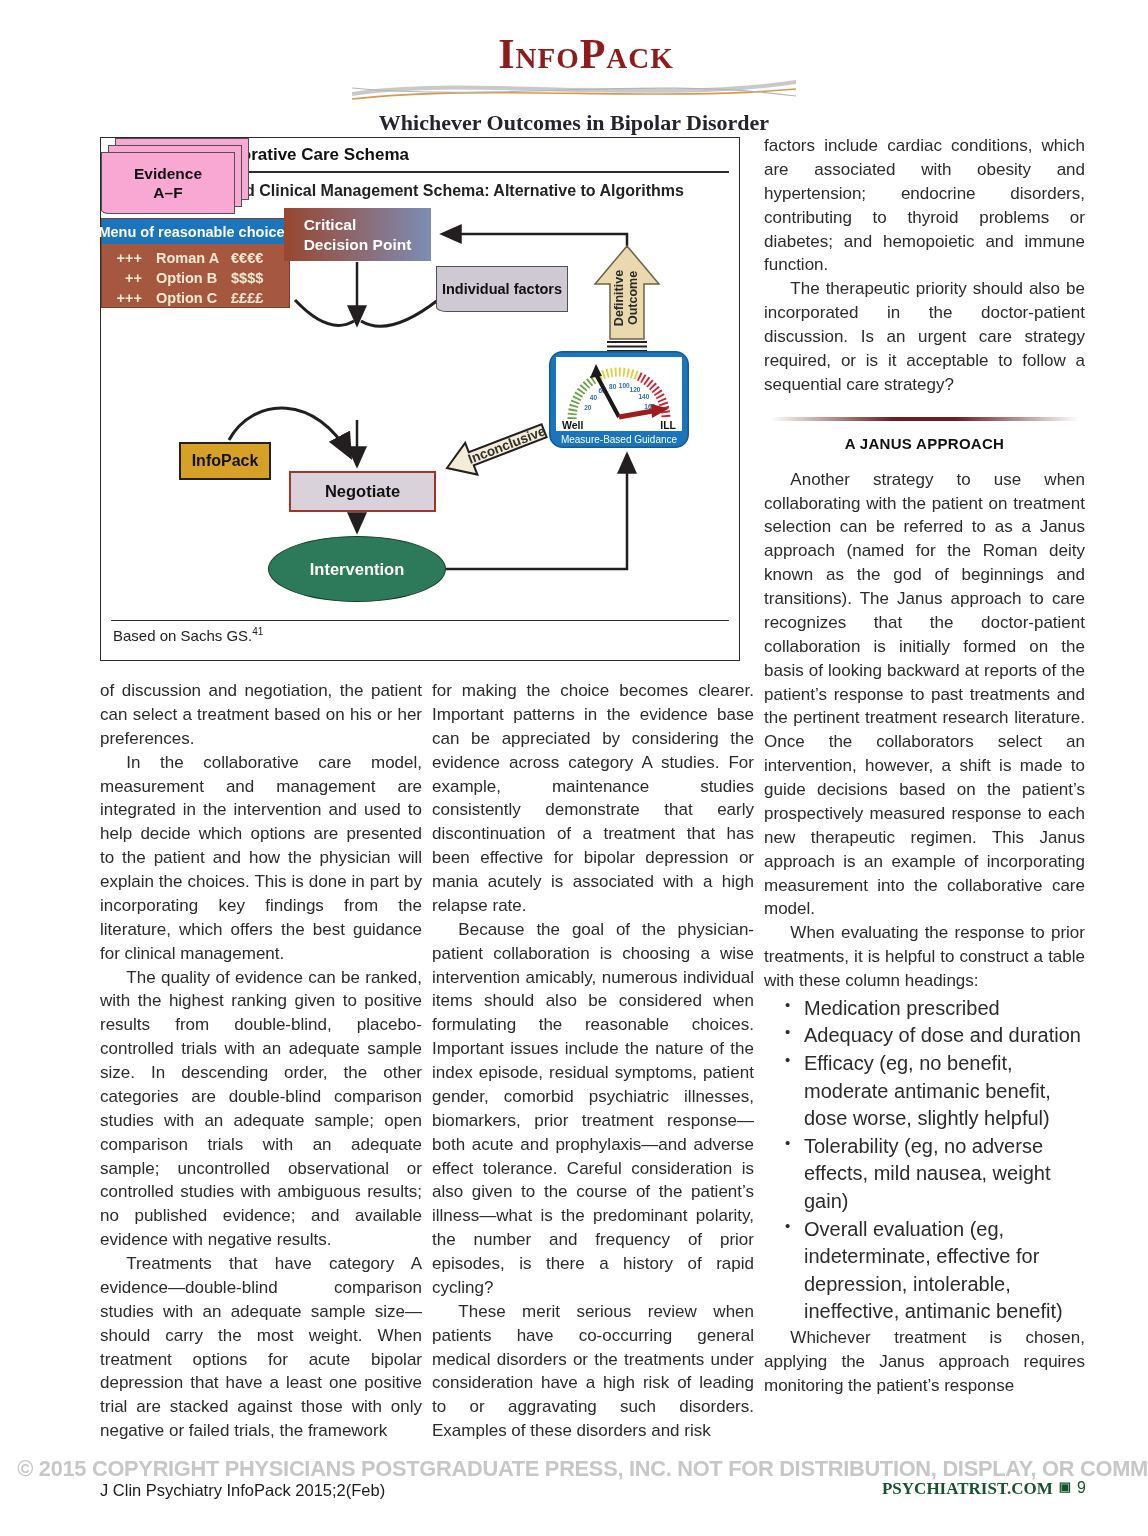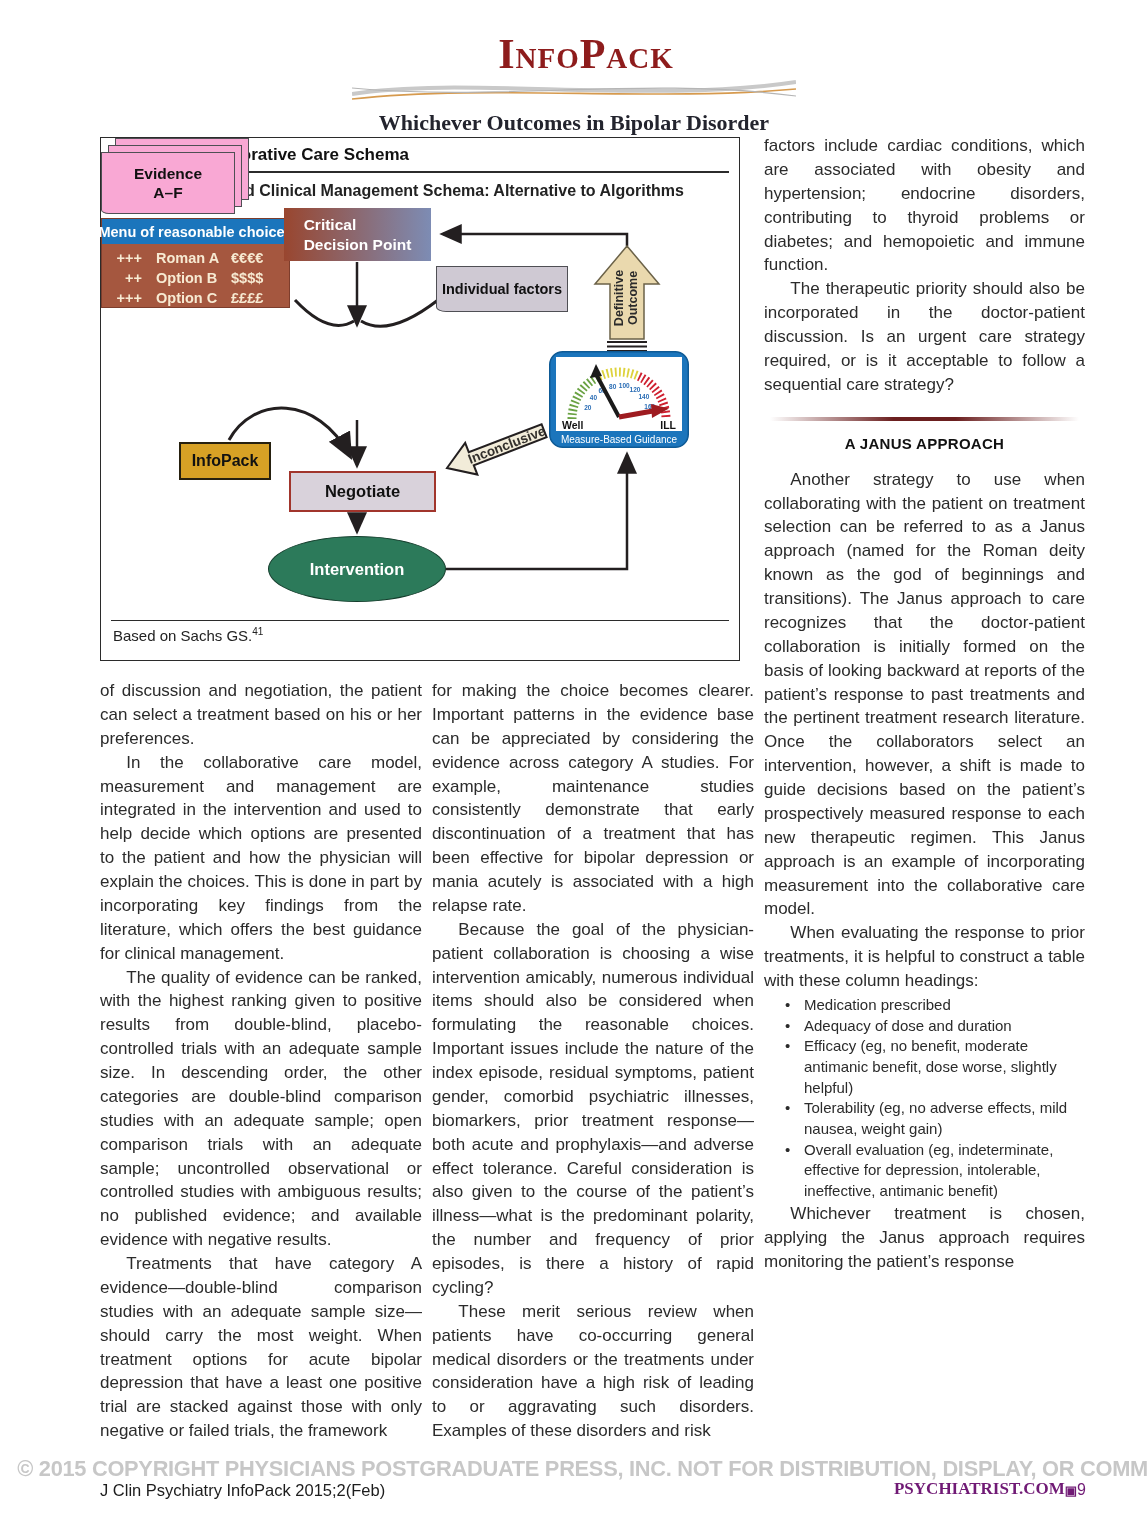--- a/index.html
+++ b/index.html
@@ -66,30 +66,30 @@
   .col { position:absolute; }
   .col-left  { left:100px; top:679px; width:322px; }
   .col-mid   { left:432px; top:679px; width:322px; }
   .col-right { left:764px; top:134px; width:321px; }
   .col p { margin:0; text-align:justify; font-size:17px; line-height:1.405; color:#2b2b2b; }
   .col p.ind { text-indent:1.55em; }
   .sect-divider { height:4px; margin:20px 6px 14px;
     background:linear-gradient(to right, rgba(107,31,31,0), #6b1f1f 40%, #6b1f1f 60%, rgba(107,31,31,0)); }
   .sect-head { text-align:center; font-weight:bold; font-size:15px; letter-spacing:0.3px; margin:0 0 16px; color:#111; }
   ul.bullets { margin:2px 0 0 12px; padding:0; list-style:none; }
-  ul.bullets li { position:relative; padding-left:28px; font-size:15px; line-height:1.38; text-align:left; color:#2b2b2b; }
+  ul.bullets li { position:relative; padding-left:28px; font-size:20px; line-height:1.38; text-align:left; color:#2b2b2b; }
   ul.bullets li::before { content:"\2022"; position:absolute; left:9px; top:0; font-size:15px; color:#2b2b2b; }
   .gap-top { margin-top:24px !important; }
   
   .watermark { position:absolute; left:0; top:1456px; width:1148px; text-align:center; font-weight:bold;
                font-size:22.5px; color:#c7c7c7; letter-spacing:-0.3px; white-space:nowrap;
                transform:scaleX(0.97); z-index:1; }
   .footer-left { position:absolute; left:100px; top:1481px; font-size:16.5px; color:#1c1c1c; z-index:2; }
   .footer-right { position:absolute; right:62px; top:1479px; font-family:"Liberation Serif", serif;
-                  font-weight:bold; font-size:17px; color:#701a75; z-index:2; display:flex; align-items:flex-end; }
+                  font-weight:bold; font-size:17px; color:#14532d; z-index:2; display:flex; align-items:flex-start; gap:6px; }
   .footer-right .pgnum { font-family:"Liberation Sans", sans-serif; font-weight:normal; font-size:16px; }
   .footer-right .sq { font-size:13px; }
   svg text { font-family:"Liberation Sans", sans-serif; }
 </style>
 </head>
 <body>
 
 <div class="brand">InfoPack</div>
 <div class="swoosh">
   <svg width="444" height="36" viewBox="0 0 444 36">

